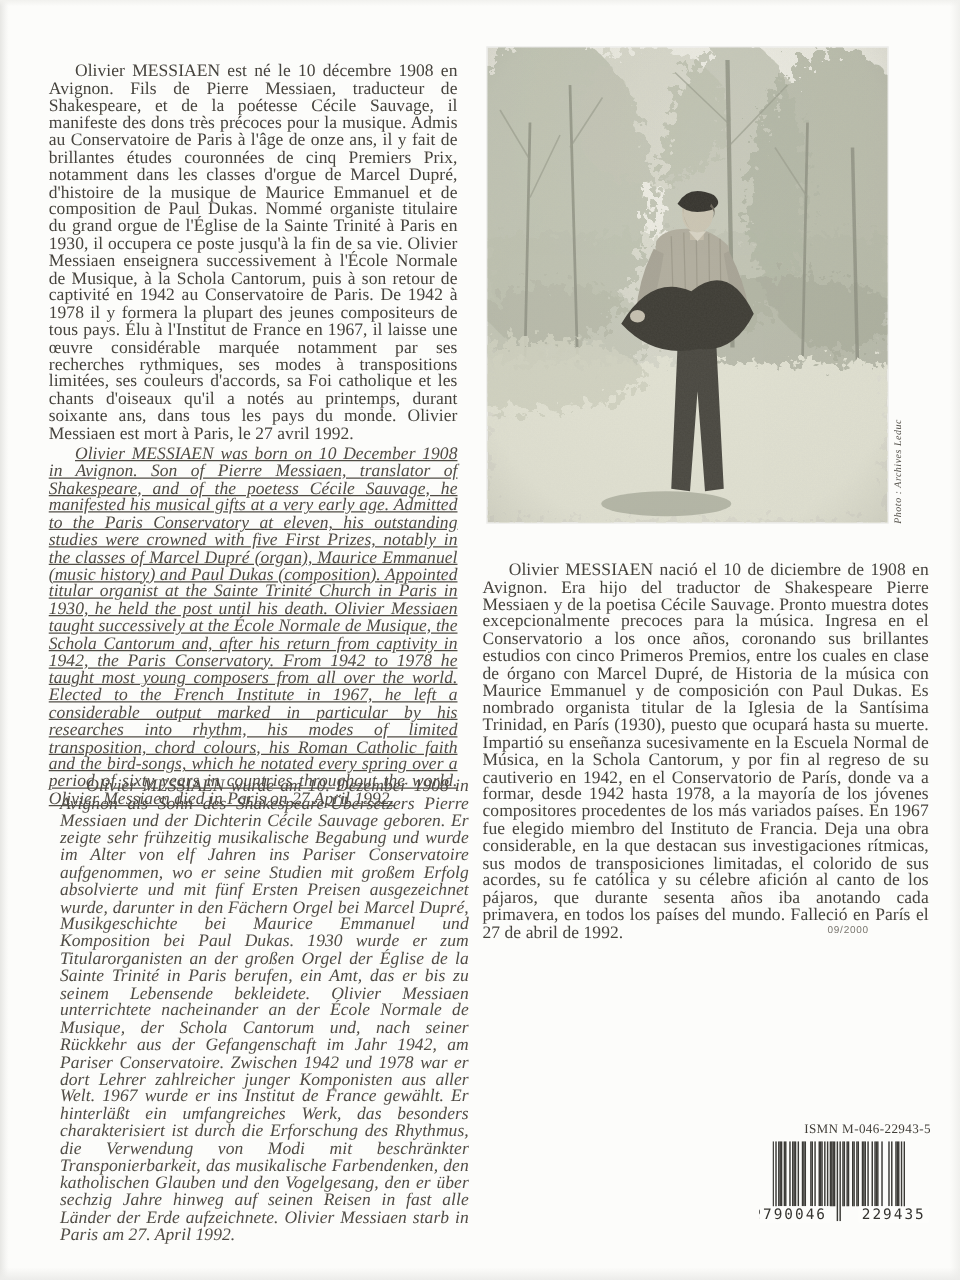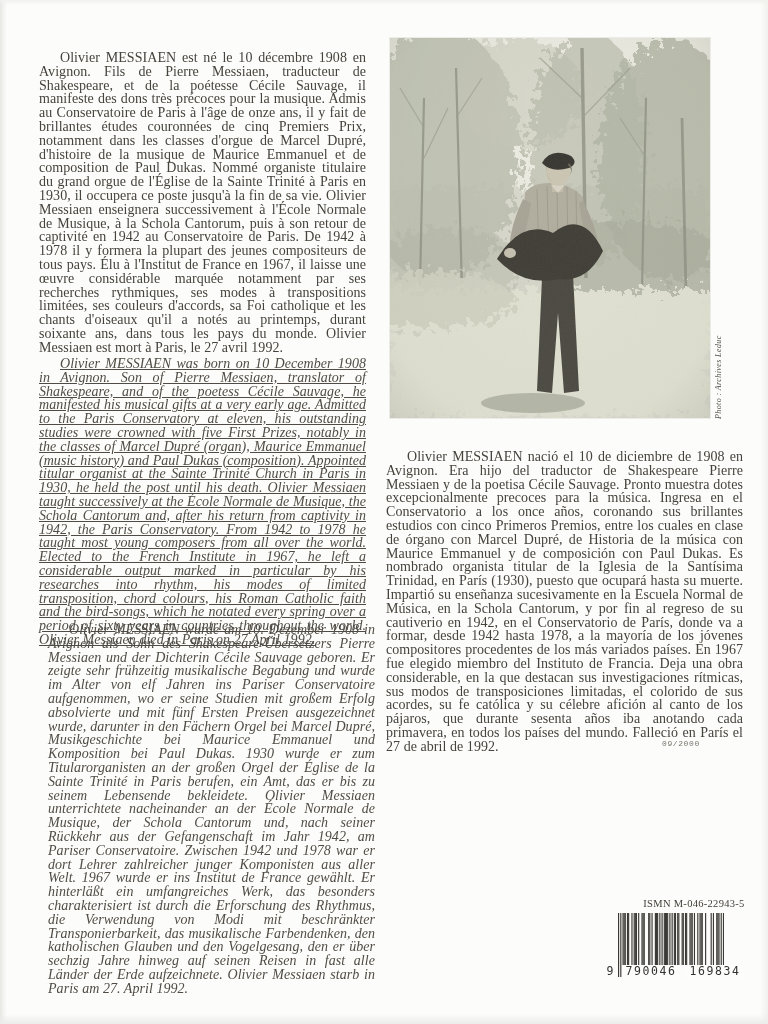--- a/index.html
+++ b/index.html
@@ -39,38 +39,38 @@
   .photo-credit{
     position:absolute;left:714px;top:419px;
     transform:rotate(-90deg);transform-origin:0 0;
     font-size:8px;font-style:italic;letter-spacing:0.4px;
     color:#57544d;white-space:nowrap;
   }
 
   .edition-note{
     position:absolute;left:662px;top:739px;
     font-size:8px;letter-spacing:0.6px;color:#78756e;
-    font-family:Liberation Mono, monospace;
+    font-family:Liberation Sans, sans-serif;
   }
 
   .ismn{
     position:absolute;left:616px;top:898px;width:156px;
     text-align:center;font-size:10.5px;letter-spacing:0.3px;color:#403d37;
   }
 
   .barcode{position:absolute;left:604px;top:913px;width:134px;height:70px;}
   .barcode svg{position:absolute;left:14px;top:0;display:block;}
   .barcode .digit{
     position:absolute;
     font-family:"DejaVu Sans Mono","Liberation Mono",monospace;
     font-size:11.5px;color:#34332f;letter-spacing:1.6px;
     text-align:center;line-height:13px;
   }
   .barcode .d-lead{left:0px;top:52px;width:12px;letter-spacing:0;}
-  .barcode .d-g1{left:19px;top:52px;width:56px;background:#fdfdfb;}
+  .barcode .d-g1{left:4px;top:52px;width:56px;background:#fdfdfb;}
   .barcode .d-g2{left:83px;top:52px;width:56px;background:#fdfdfb;}
 </style>
 </head>
 <body>
 
 <div class="edge-left"></div>
 <div class="edge-top"></div>
 <div class="edge-right"></div>
 <div class="edge-bottom"></div>
 
@@ -219,14 +219,14 @@
       <rect x="83" y="0" width="1.04" height="52" fill="#3b3a36"></rect>
       <rect x="85" y="0" width="1.04" height="52" fill="#3b3a36"></rect>
       <rect x="88" y="0" width="1.04" height="52" fill="#3b3a36"></rect>
       <rect x="89" y="0" width="1.04" height="52" fill="#3b3a36"></rect>
       <rect x="90" y="0" width="1.04" height="52" fill="#3b3a36"></rect>
       <rect x="92" y="0" width="1.04" height="64" fill="#3b3a36"></rect>
       <rect x="94" y="0" width="1.04" height="64" fill="#3b3a36"></rect>
     </svg>
   <span class="digit d-lead">9</span>
   <span class="digit d-g1">790046</span>
-  <span class="digit d-g2">169834</span>
+  <span class="digit d-g2">229435</span>
 </div>
 
 </body></html>

